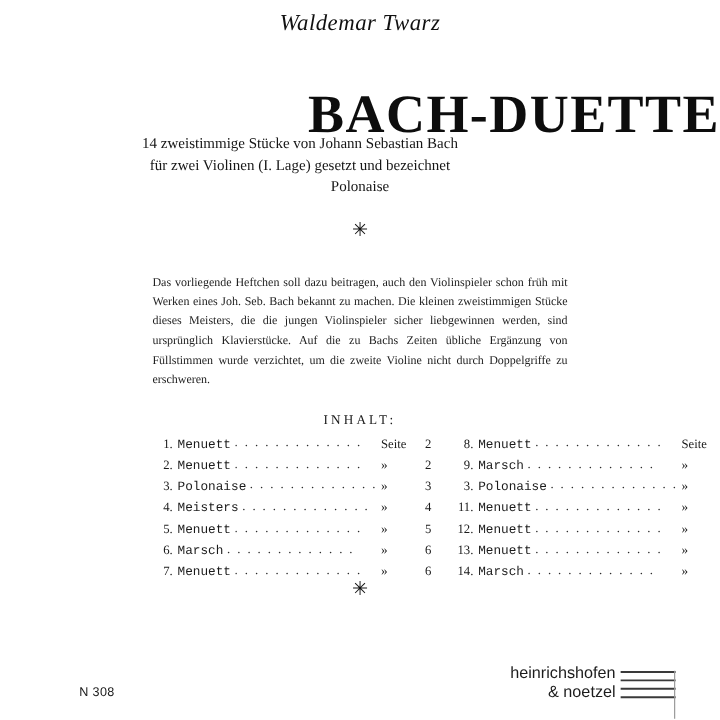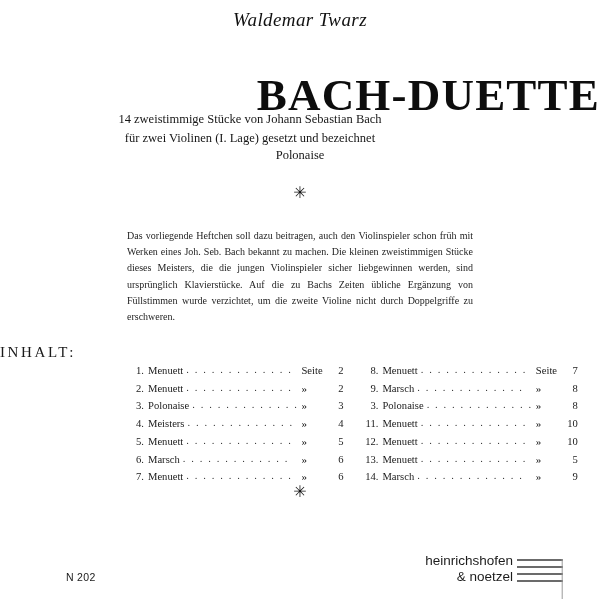--- a/index.html
+++ b/index.html
@@ -97,21 +97,22 @@
   .body-text p {
     margin: 0;
   }
 
   
   .inhalt-heading {
     position: absolute;
     top: 344px;
     left: 0;
     width: 600px;
-    font-size: 15px;
+    text-align: center;
+    font-size: 11px;
     letter-spacing: 2.6px;
     color: #1a1a1a;
   }
 
   .toc {
     position: absolute;
     top: 363px;
     left: 127px;
     width: 348px;
     display: flex;
@@ -129,20 +130,21 @@
     white-space: nowrap;
   }
   .toc-num {
     width: 17px;
     text-align: right;
     flex: none;
   }
   .toc-title {
     padding-left: 4px;
     flex: none;
+    font-family: Liberation Mono, monospace;
   }
   .toc-dots {
     flex: 1 1 auto;
     overflow: hidden;
     margin: 0 3px;
     position: relative;
     top: -1px;
     letter-spacing: 1.6px;
     color: #2a2a2a;
   }
@@ -322,21 +324,21 @@
           <span class="toc-title">Marsch</span>
           <span class="toc-dots">. . . . . . . . . . . . .</span>
           <span class="toc-seite ditto">»</span>
           <span class="toc-page">9</span>
         </div>
       </div>
   </div>
 
   <div class="ornament ornament-bottom">✳</div>
 
-  <div class="catalog">N 202</div>
+  <div class="catalog">N 308</div>
 
   <div class="publisher">
     <div class="publisher-name">
       <div>heinrichshofen</div>
       <div>&amp; noetzel</div>
     </div>
     <div class="publisher-staff">
       <svg width="48" height="44" viewBox="0 0 48 44" aria-hidden="true">
         <g stroke="#3a3a3a" stroke-width="1.6">
           <line x1="0" y1="4" x2="46" y2="4"></line>

